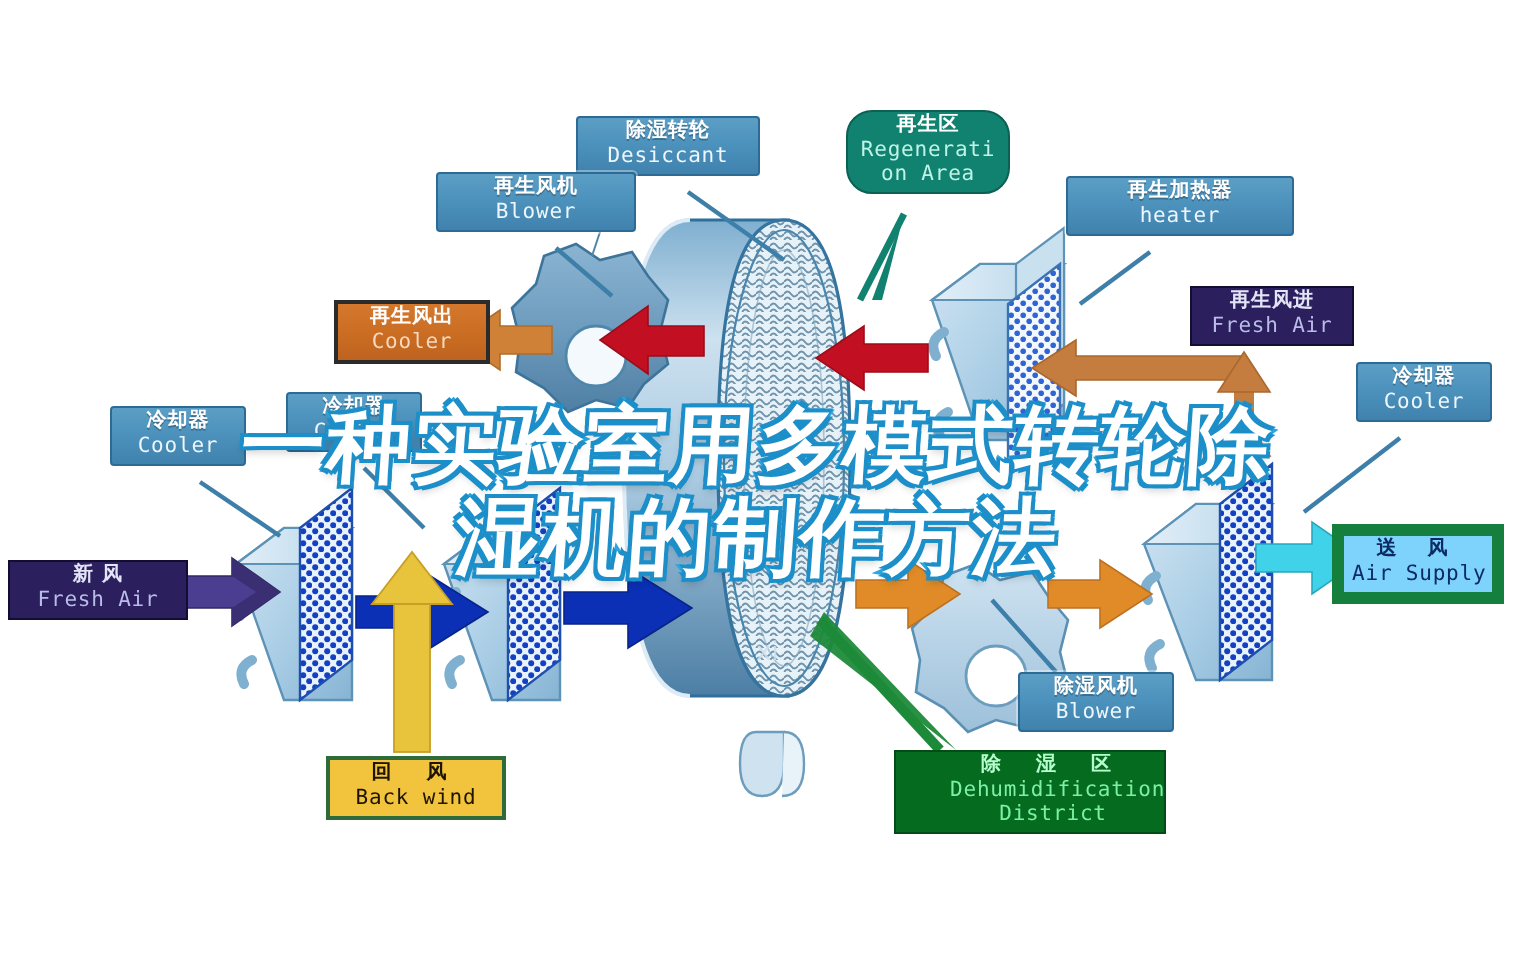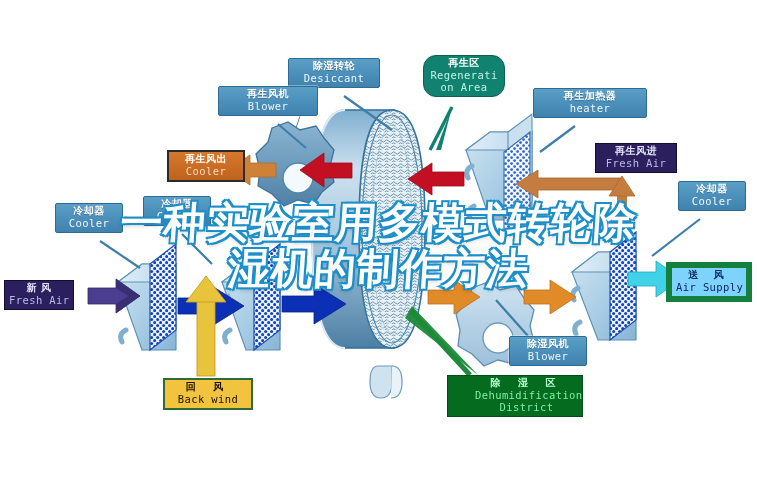--- a/index.html
+++ b/index.html
@@ -367,21 +367,21 @@
   <div class="lbl blue" style="left:55px;top:203px;width:68px;">
     <span class="cn">冷却器</span>
     <span class="en">Cooler</span>
   </div>
 
   <div class="lbl blue" style="left:143px;top:196px;width:68px;">
     <span class="cn">冷却器</span>
     <span class="en">Cooler</span>
   </div>
 
-  <div class="lbl purple" style="left:4px;top:280px;width:70px;">
+  <div class="lbl purple" style="left:4px;top:280px;width:90px;">
     <span class="cn">新    风</span>
     <span class="en">Fresh Air</span>
   </div>
 
   <div class="lbl cyan" style="left:666px;top:262px;width:86px;">
     <span class="cn">送  风</span>
     <span class="en">Air Supply</span>
   </div>
 
   <div class="lbl blue" style="left:509px;top:336px;width:78px;">

